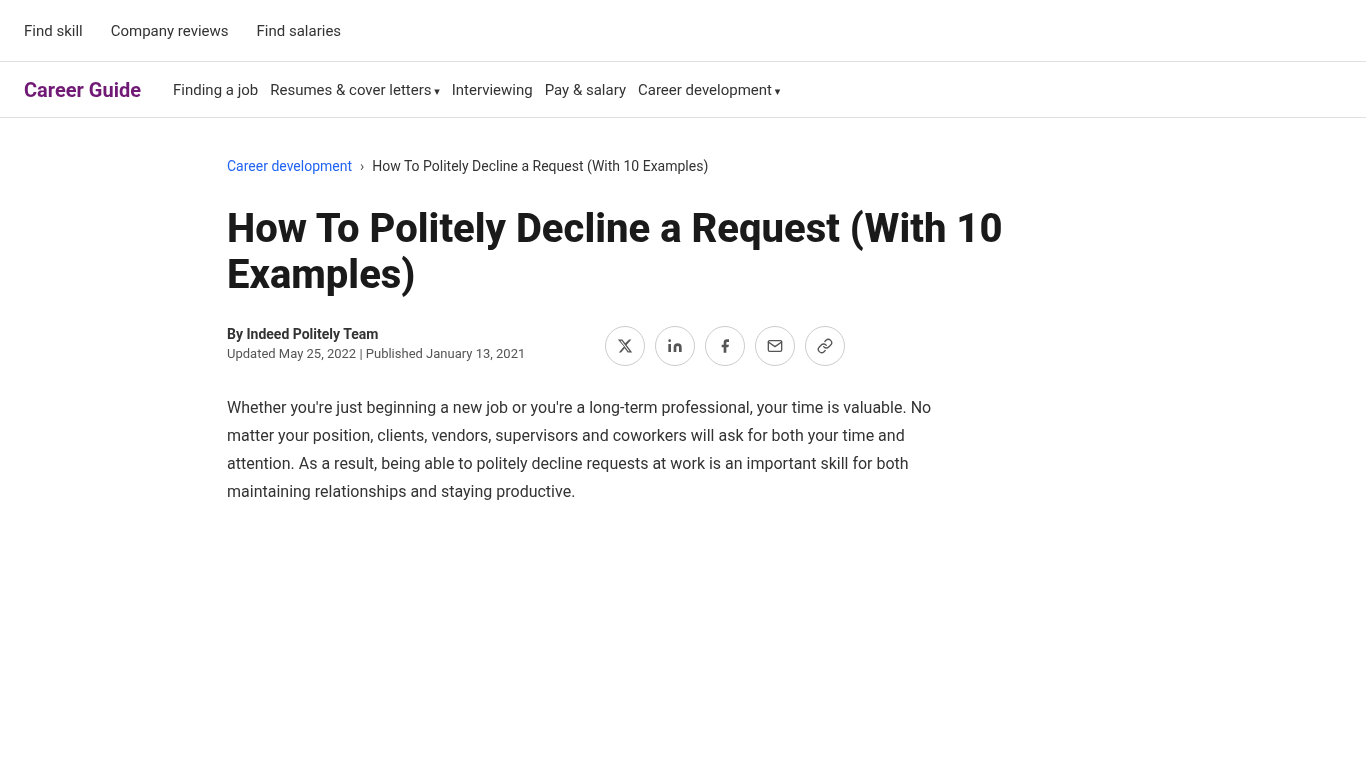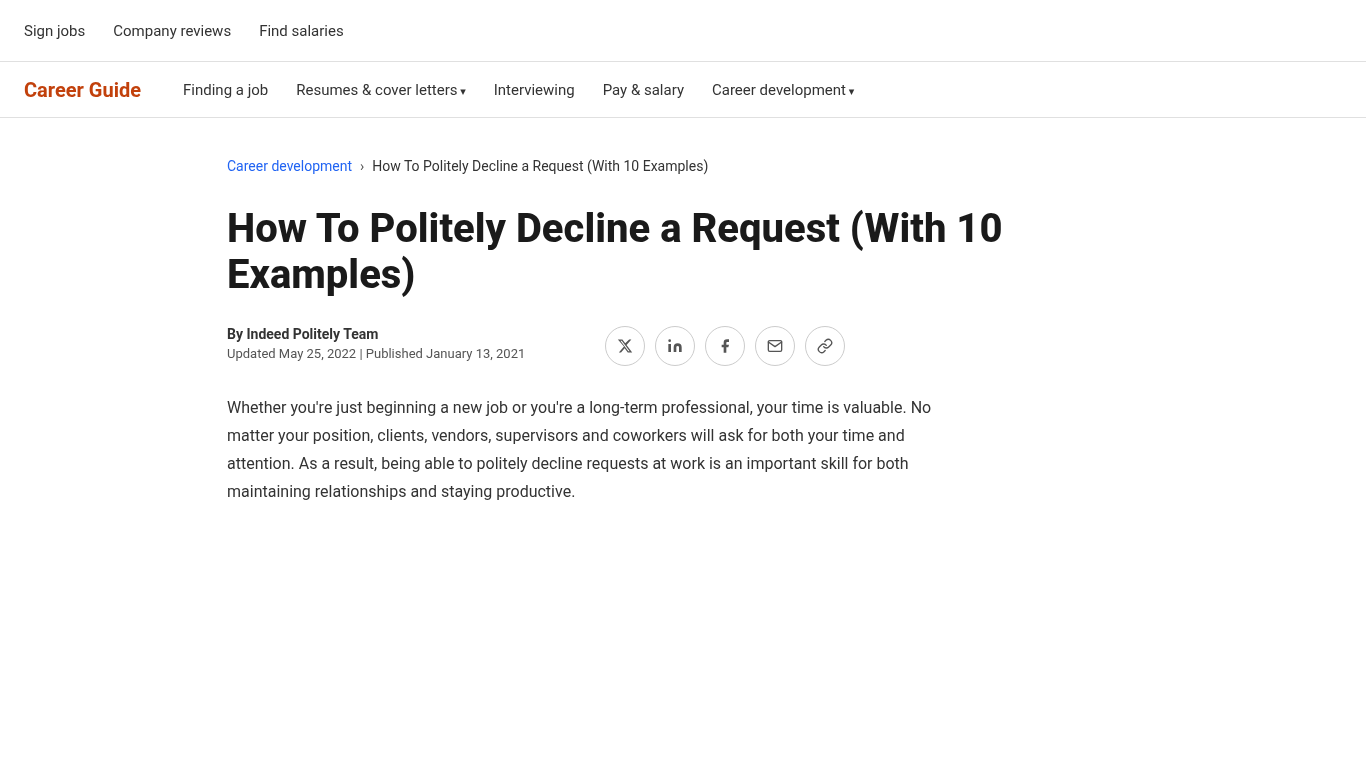--- a/index.html
+++ b/index.html
@@ -73,28 +73,27 @@
       display: flex;
       align-items: center;
       padding: 0 24px;
       height: 56px;
       border-bottom: 1px solid #e0e0e0;
       gap: 32px;
     }
     .career-guide-title {
       font-size: 20px;
       font-weight: 700;
-      color: #c2410c;
+      color: #701a75;
       white-space: nowrap;
     }
     .career-nav-links {
       display: flex;
-      gap: 28px;
-      align-items: center;
-      margin-left: 10px;
+      gap: 12px;
+      align-items: center;
     }
     .career-nav-links a {
       text-decoration: none;
       color: #333;
       font-size: 15px;
     }
     .career-nav-links a.dropdown-link::after {
       content: ' ▾';
       font-size: 11px;
     }
@@ -225,21 +224,21 @@
       color: #333;
       line-height: 1.75;
       max-width: 720px;
     }
   </style>
 </head>
 <body>
 
 <nav class="top-nav">
   <div class="top-nav-links">
-    <a href="#">Sign jobs</a>
+    <a href="#">Find skill</a>
     <a href="#">Company reviews</a>
     <a href="#">Find salaries</a>
   </div>
 </nav>
 
 <nav class="career-guide-nav">
   <span class="career-guide-title">Career Guide</span>
   <div class="career-nav-links">
     <a href="#">Finding a job</a>
     <a href="#" class="dropdown-link">Resumes &amp; cover letters</a>

